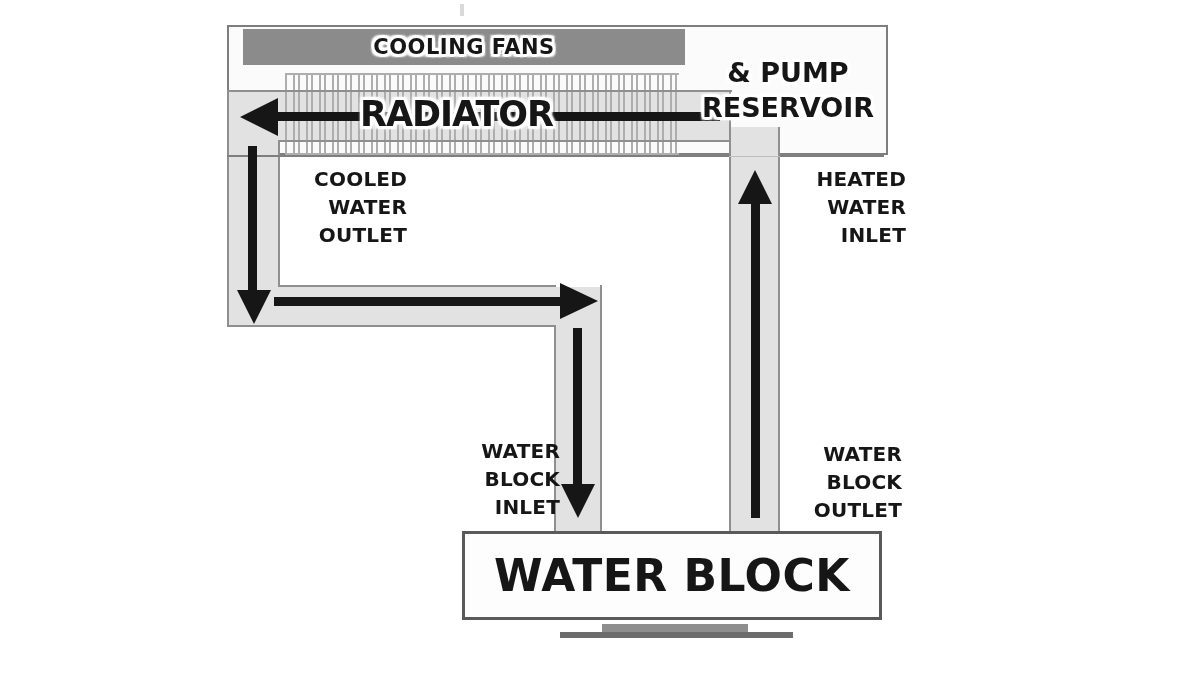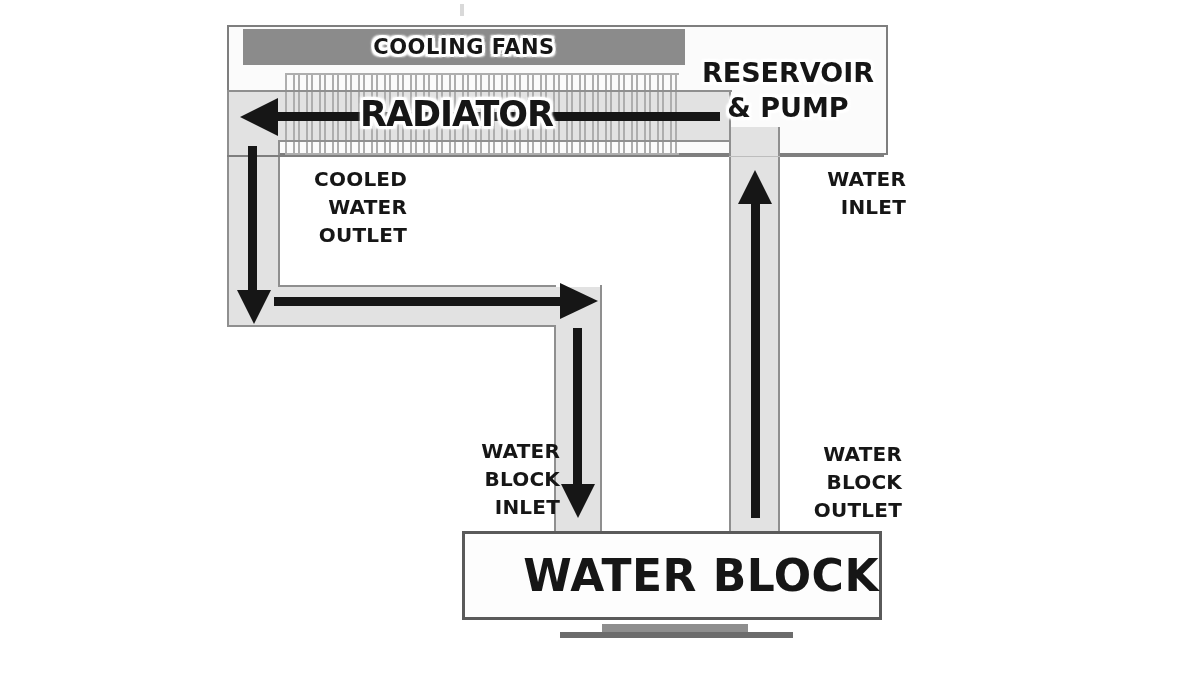--- a/index.html
+++ b/index.html
@@ -29,21 +29,21 @@
     position:absolute;left:285px;top:73px;width:394px;height:78px;
     border-top:2px solid var(--fin_stroke,#aeaeae);
     border-bottom:2px solid var(--fin_stroke,#aeaeae);
     background:repeating-linear-gradient(90deg,
       var(--fin_stroke,#aeaeae) 0 2px, transparent 2px 8px,
       var(--fin_stroke,#aeaeae) 8px 10px, transparent 10px 13px);
   }
   .wb-box{
     position:absolute;left:462px;top:531px;width:414px;height:83px;
     border:3px solid var(--block_stroke,#5a5a5a);background:#fdfdfd;
-    display:flex;align-items:center;justify-content:flex-end;
+    display:flex;align-items:center;justify-content:center;
     font-size:44px;letter-spacing:.5px;
   }
   .cpu-top{position:absolute;left:602px;top:624px;width:146px;height:9px;background:var(--cpu_top,#8e8e8e);}
   .cpu-base{position:absolute;left:560px;top:632px;width:233px;height:6px;background:var(--cpu_base,#6c6c6c);}
   
   .sh{position:absolute;background:var(--ink,#161616);}
   .ah{position:absolute;width:0;height:0;}
   .ah-left {border-top:19px solid transparent;border-bottom:19px solid transparent;border-right:38px solid var(--ink,#161616);}
   .ah-right{border-top:18px solid transparent;border-bottom:18px solid transparent;border-left:38px solid var(--ink,#161616);}
   .ah-down {border-left:17px solid transparent;border-right:17px solid transparent;border-top:34px solid var(--ink,#161616);}
@@ -112,31 +112,32 @@
 
   <div class="sh" style="left:573px;top:328px;width:9px;height:160px;"></div>
   <div class="ah ah-down" style="left:561px;top:484px;"></div>
 
   <div class="sh" style="left:751px;top:200px;width:9px;height:318px;"></div>
   <div class="ah ah-up" style="left:738px;top:170px;"></div>
 
   <div class="lbl-radiator halo">RADIATOR</div>
 
   <div class="lbl-reservoir halo">
+    <div>&amp; PUMP</div>
     <div>RESERVOIR</div>
-    <div>&amp; PUMP</div>
   </div>
 
   <div class="lbl" style="left:287px;top:165px;width:120px;">
     <div>COOLED</div>
     <div>WATER</div>
     <div>OUTLET</div>
   </div>
 
   <div class="lbl" style="left:786px;top:165px;width:120px;">
+    <div>HEATED</div>
     <div>WATER</div>
     <div>INLET</div>
   </div>
 
   <div class="lbl" style="left:440px;top:437px;width:120px;">
     <div>WATER</div>
     <div>BLOCK</div>
     <div>INLET</div>
   </div>
 

